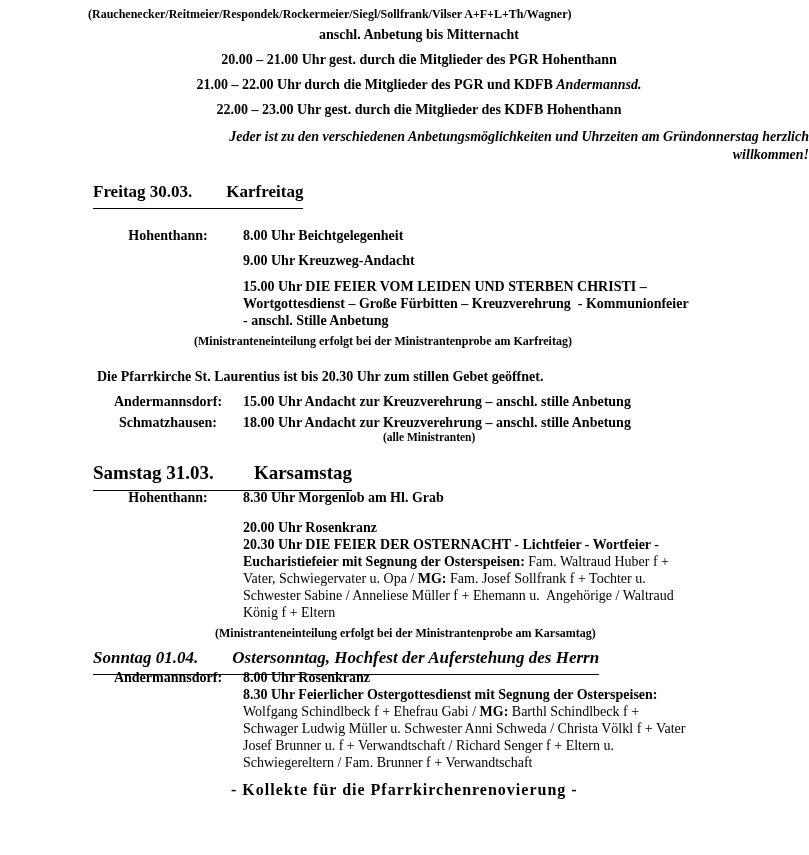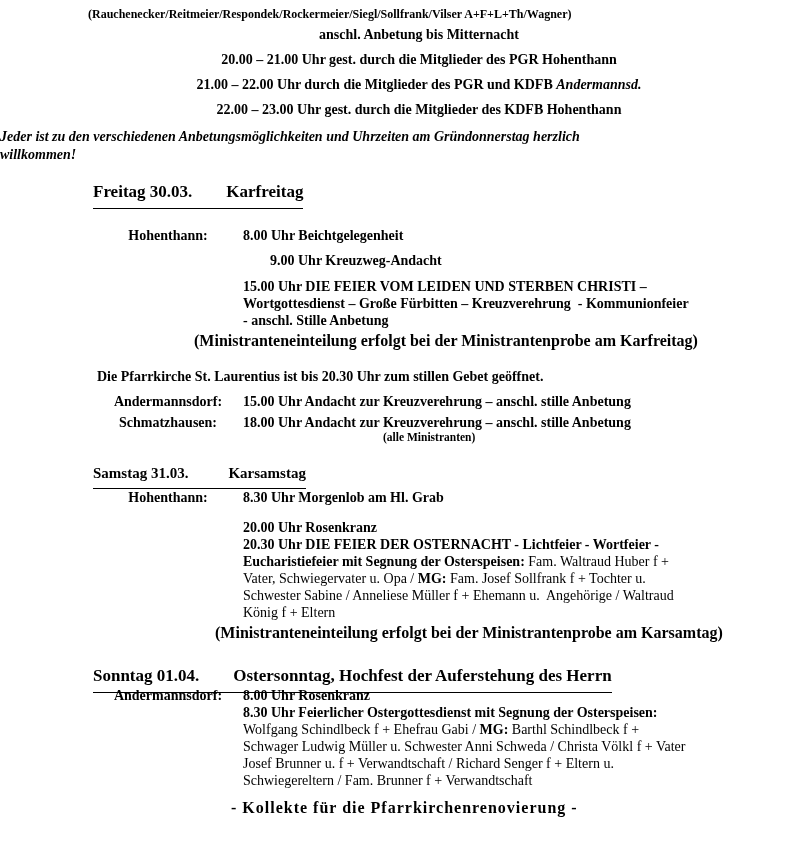--- a/index.html
+++ b/index.html
@@ -32,72 +32,72 @@
     text-align: center;
     font-weight: bold;
     margin-top: 9px;
     white-space: pre-wrap;
     padding-left: 29px;
   }
   .center-line.first { margin-top: 6px; }
 
   .invitation {
     margin-top: 10px;
-    text-align: left;
+    text-align: right;
     font-weight: bold;
     font-style: italic;
     line-height: 17.5px;
   }
 
   
   .day-heading {
     margin: 0 0 0 93px;
     font-size: 17px;
     line-height: 20px;
     font-weight: bold;
   }
   .day-heading .rule {
     border-bottom: 1.5px solid #000;
     padding-bottom: 7px;
   }
-  .day-heading.samstag { font-size: 15px; line-height: 18px; }
+  .day-heading.samstag { font-size: 19px; line-height: 18px; }
   .h-freitag  { margin-top: 19px; }
   .h-samstag  { margin-top: 20px; }
-  .h-sonntag  { margin-top: 26px; }
+  .h-sonntag  { margin-top: 8px; font-style: italic; }
   .htab { display: inline-block; width: 34px; }
   .day-heading.samstag .htab { width: 40px; }
 
   
   .row {
     display: grid;
     grid-template-columns: 150px auto;
     margin-left: 93px;
     font-weight: bold;
     white-space: pre-wrap;
   }
   .row .loc { text-align: center; }
   .r-first   { margin-top: 26px; }
-  .r-next    { margin-top: 9px; gap: 27px; }
+  .r-next    { margin-top: 9px; }
   .r-ander   { margin-top: 9px; }
   .r-schmatz { margin-top: 5px; }
   .r-morgen  { margin-top: 8px; }
   .r-sonntag { margin-top: 2px; }
 
   
   .para {
     margin-left: 243px;
     line-height: 17px;
   }
   .pline { white-space: pre-wrap; }
   .feier        { margin-top: 9px; }
   .osternacht   { margin-top: 13px; }
   .gottesdienst { margin-top: 0px; }
 
   .small-note {
-    font-size: 16px;
+    font-size: 12px;
     line-height: 14px;
     font-weight: bold;
   }
   .note-karfreitag { margin: 5px 0 0 194px; }
   .note-karsamtag  { margin: 5px 0 0 215px; }
 
   .pfarrkirche {
     margin: 21px 0 0 97px;
     font-weight: bold;
   }

